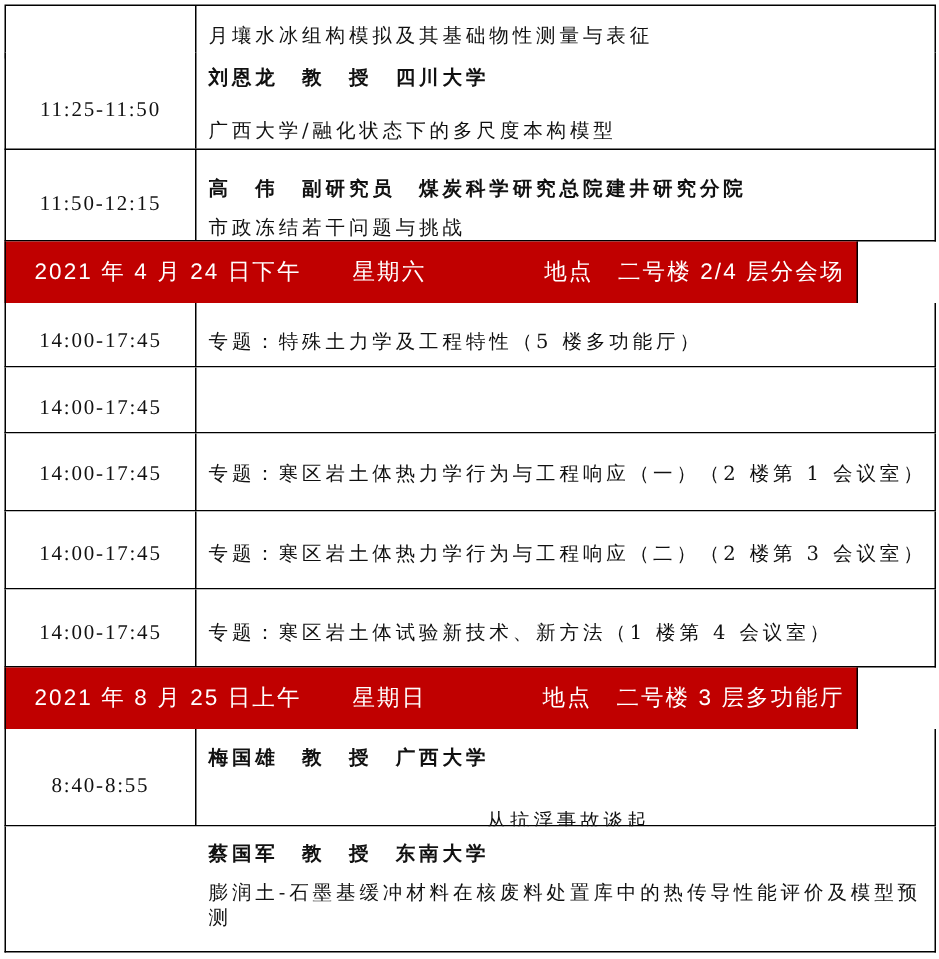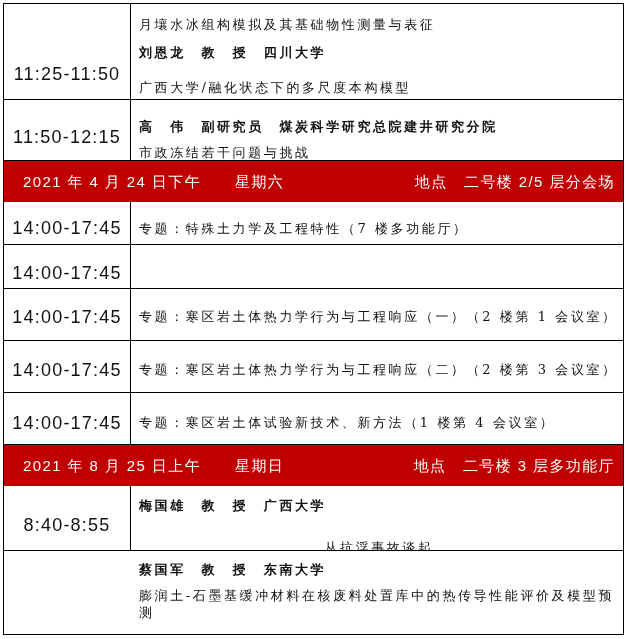--- a/index.html
+++ b/index.html
@@ -12,36 +12,36 @@
       background: #ffffff;
     }
     .row.first { border-top: 1px solid #000; }
 
     .time-cell {
       position: absolute; left: 0; top: 0; bottom: 0; width: 127px;
       border-right: 1px solid #000; box-sizing: border-box;
     }
     .time-text {
       position: absolute; left: 0; width: 126px; text-align: center;
-      font-family: Liberation Sans, sans-serif;
-      font-size: 18px; letter-spacing: 1.2px; line-height: 18px; color: #111;
+      font-family: Liberation Serif, serif;
+      font-size: 14px; letter-spacing: 1.2px; line-height: 18px; color: #111;
       white-space: nowrap;
     }
     .content-cell { position: absolute; left: 127px; right: 0; top: 0; bottom: 0; }
     .line {
       position: absolute; left: 8px; right: 4px;
       font-family: "DejaVu Serif", "Liberation Serif", serif;
       font-size: 13px; letter-spacing: 2.6px; line-height: 17px; color: #111;
       white-space: pre; 
     }
     .line.wrap { white-space: pre-wrap; word-break: break-all; }
     .speaker { font-weight: bold; }
 
     .band {
-      position: absolute; left: 3px; width: 621px; height: 41px; box-sizing: border-box;
+      position: absolute; left: 3px; width: 569px; height: 41px; box-sizing: border-box;
       background: #c00000; border-left: 1px solid #000; border-right: 1px solid #000;
       color: #ffffff;
       font-family: "Liberation Sans", "DejaVu Sans", sans-serif;
       font-size: 15px; letter-spacing: 1.4px;
     }
     .band span { position: absolute; top: 11px; line-height: 19px; white-space: pre; }
     .band .b-date { left: 19px; }
     .band .b-weekday { left: 231px; }
     .band .b-loc { right: 8px; }
   </style>
@@ -73,29 +73,29 @@
     </div>
     <div class="content-cell">
       <div class="line speaker" style="top:18px;">高　伟　副研究员　煤炭科学研究总院建井研究分院</div>
       <div class="line" style="top:44px;">市政冻结若干问题与挑战</div>
     </div>
   </div>
 
   <div class="band" style="top:161px;">
     <span class="b-date">2021 年 4 月 24 日下午</span>
     <span class="b-weekday">星期六</span>
-    <span class="b-loc">地点　二号楼 2/5 层分会场</span>
+    <span class="b-loc">地点　二号楼 2/4 层分会场</span>
   </div>
 
   <div class="row" style="top:202px;height:43px;">
     <div class="time-cell">
       <div class="time-text" style="top:17px;">14:00-17:45</div>
     </div>
     <div class="content-cell">
-      <div class="line" style="top:18px;">专题：特殊土力学及工程特性（7 楼多功能厅）</div>
+      <div class="line" style="top:18px;">专题：特殊土力学及工程特性（5 楼多功能厅）</div>
     </div>
   </div>
 
   <div class="row" style="top:245px;height:44px;">
     <div class="time-cell">
       <div class="time-text" style="top:19px;">14:00-17:45</div>
     </div>
   </div>
 
   <div class="row" style="top:289px;height:52px;">

